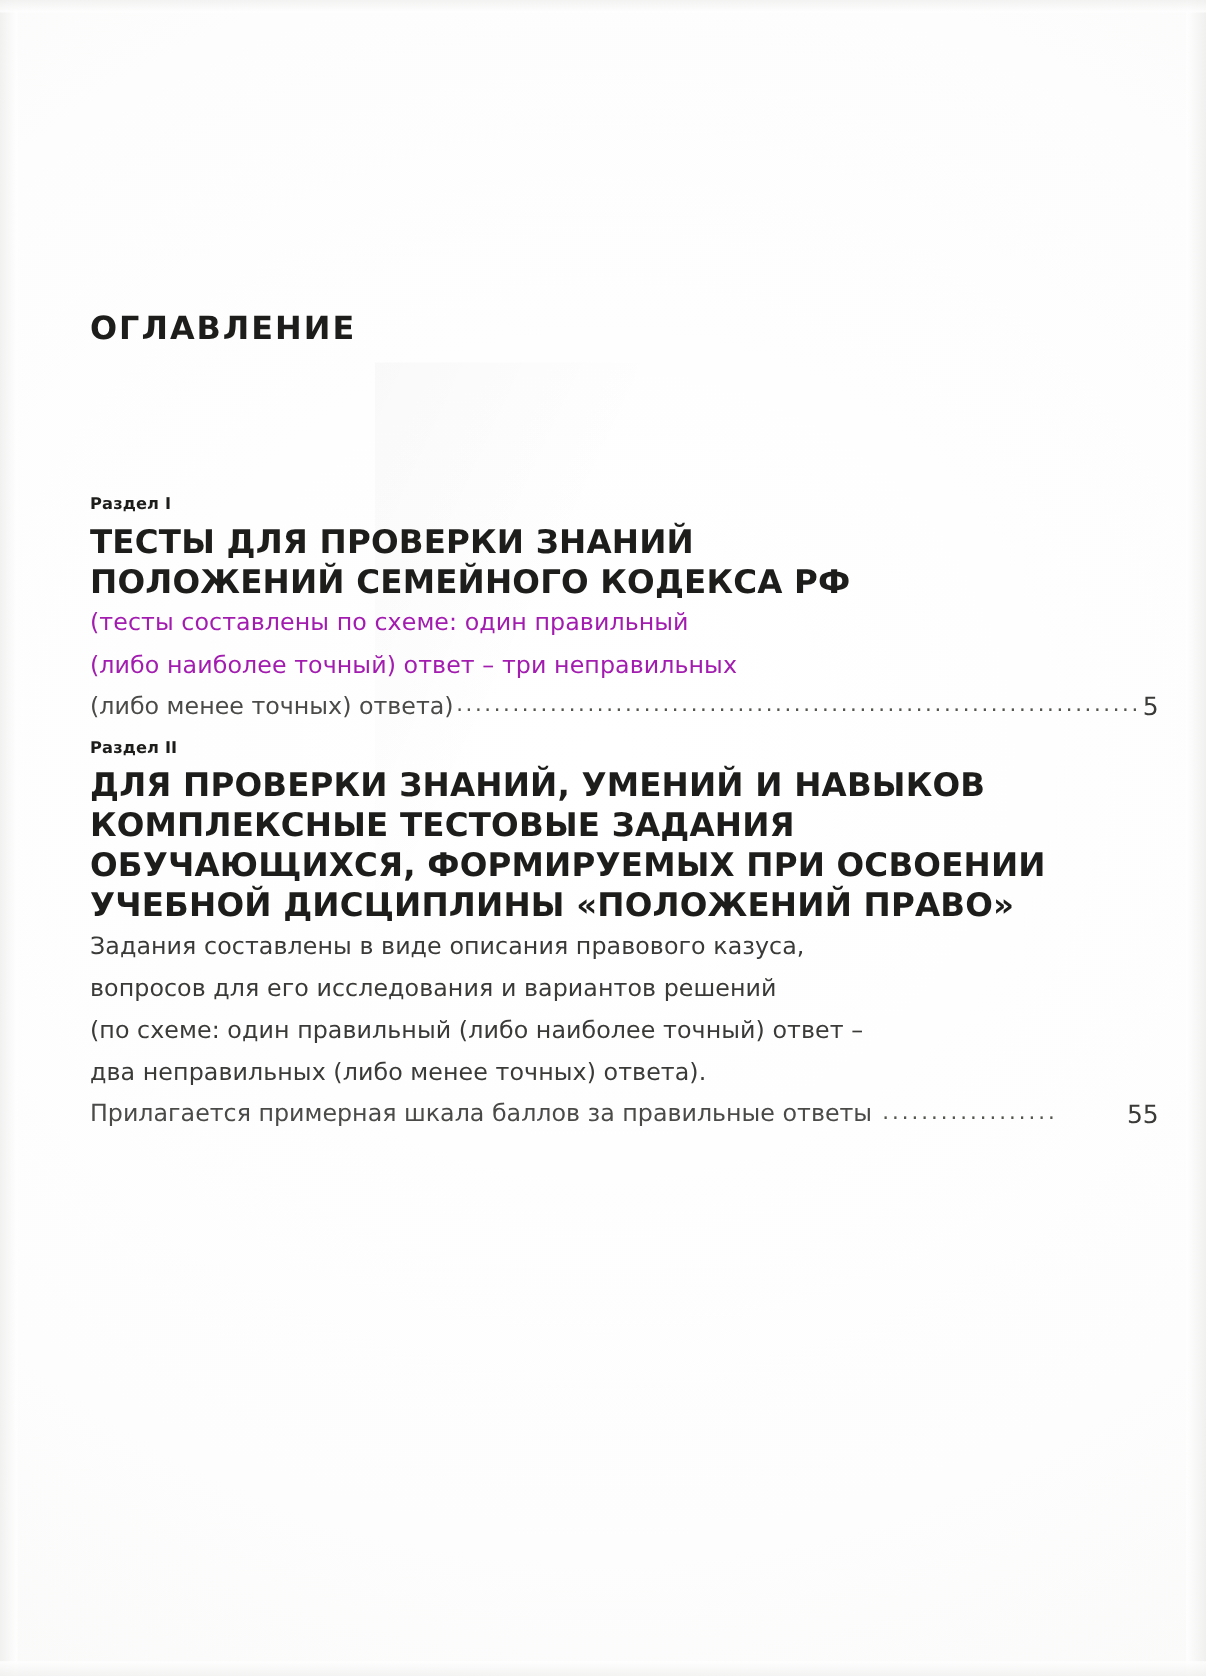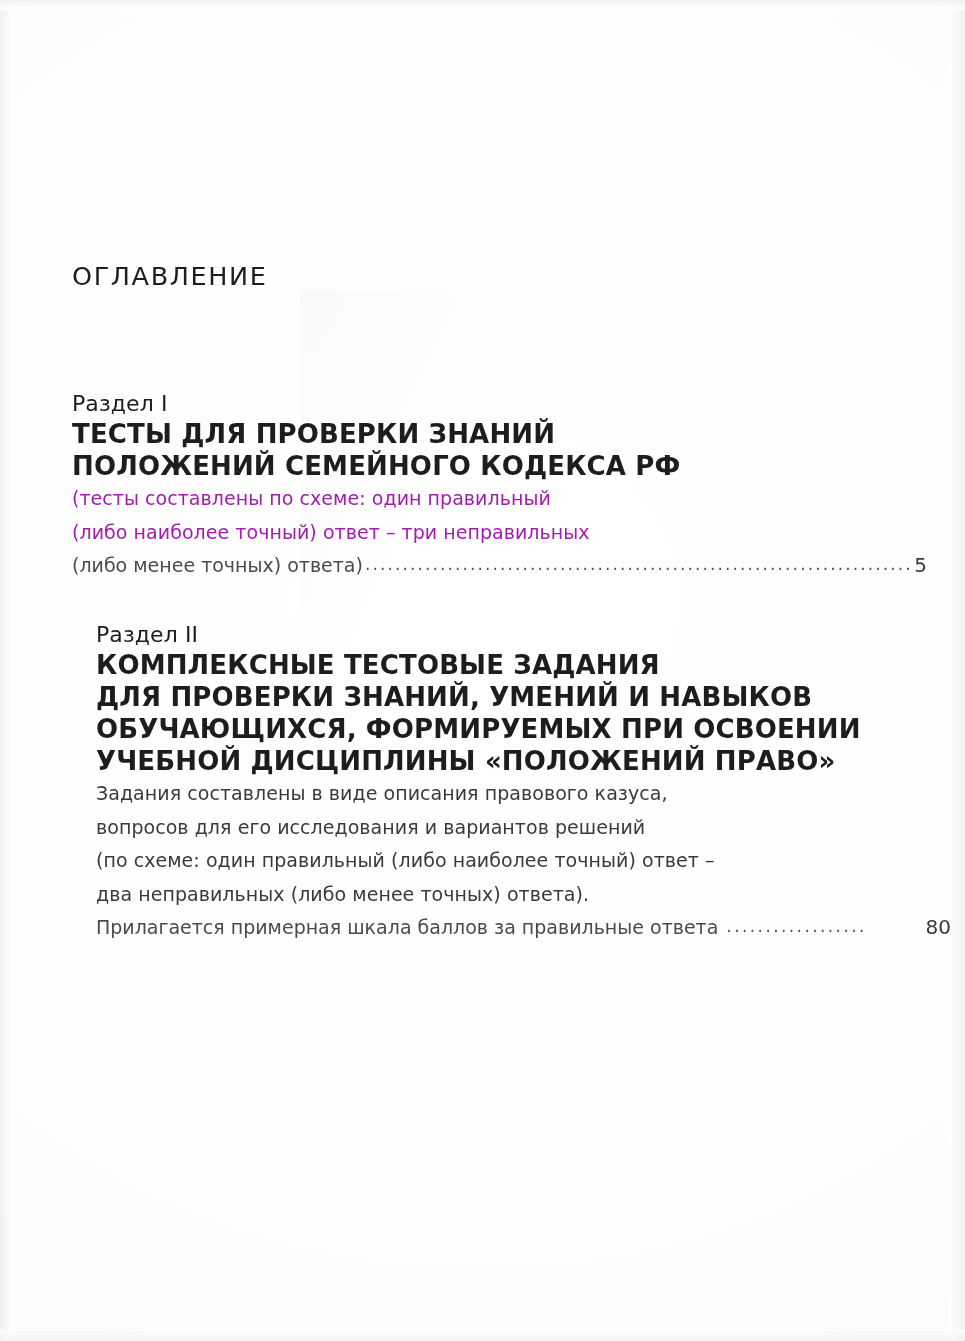--- a/index.html
+++ b/index.html
@@ -64,39 +64,39 @@
 
   .content {
     position: absolute;
     left: 72px;
     top: 0;
     width: 855px;
   }
 
   .toc-title {
     position: absolute;
-    top: 261px;
+    top: 248px;
     left: 0;
     font-size: 25.5px;
-    font-weight: 400;
+    font-weight: 700;
     letter-spacing: 1.6px;
     color: #1d1d1b;
   }
 
   .section {
     position: absolute;
     left: 0;
     width: 855px;
   }
   .section-1 { top: 389px; }
-  .section-2 { top: 620px; margin-left: 24px; }
+  .section-2 { top: 584px; }
 
   .sec-label {
-    font-size: 22px;
-    font-weight: 400;
+    font-size: 13px;
+    font-weight: 700;
     color: #1d1d1b;
     line-height: 29px;
     letter-spacing: .1px;
   }
   .sec-heading {
     font-size: 26px;
     font-weight: 700;
     color: #1d1d1b;
     line-height: 32px;
     letter-spacing: .15px;
@@ -169,28 +169,28 @@
     <div class="sec-desc">(либо наиболее точный) ответ – три неправильных</div>
     <div class="leader-line">
       <span class="txt">(либо менее точных) ответа)</span>
       <span class="dots">..............................................................................................</span>
       <span class="pg">5</span>
     </div>
   </div>
 
   <div class="section section-2">
     <div class="sec-label">Раздел II</div>
+    <div class="sec-heading">ДЛЯ ПРОВЕРКИ ЗНАНИЙ, УМЕНИЙ И НАВЫКОВ</div>
     <div class="sec-heading">КОМПЛЕКСНЫЕ ТЕСТОВЫЕ ЗАДАНИЯ</div>
-    <div class="sec-heading">ДЛЯ ПРОВЕРКИ ЗНАНИЙ, УМЕНИЙ И НАВЫКОВ</div>
     <div class="sec-heading">ОБУЧАЮЩИХСЯ, ФОРМИРУЕМЫХ ПРИ ОСВОЕНИИ</div>
     <div class="sec-heading">УЧЕБНОЙ ДИСЦИПЛИНЫ «ПОЛОЖЕНИЙ ПРАВО»</div>
     <div class="sec-desc dark">Задания составлены в виде описания правового казуса,</div>
     <div class="sec-desc dark">вопросов для его исследования и вариантов решений</div>
     <div class="sec-desc dark">(по схеме: один правильный (либо наиболее точный) ответ –</div>
     <div class="sec-desc dark">два неправильных (либо менее точных) ответа).</div>
     <div class="leader-line wide-dots">
-      <span class="txt">Прилагается примерная шкала баллов за правильные ответа </span>
+      <span class="txt">Прилагается примерная шкала баллов за правильные ответы </span>
       <span class="dots">..................</span>
-      <span class="pg">80</span>
+      <span class="pg">55</span>
     </div>
   </div>
 
 </div>
 
 </body></html>

